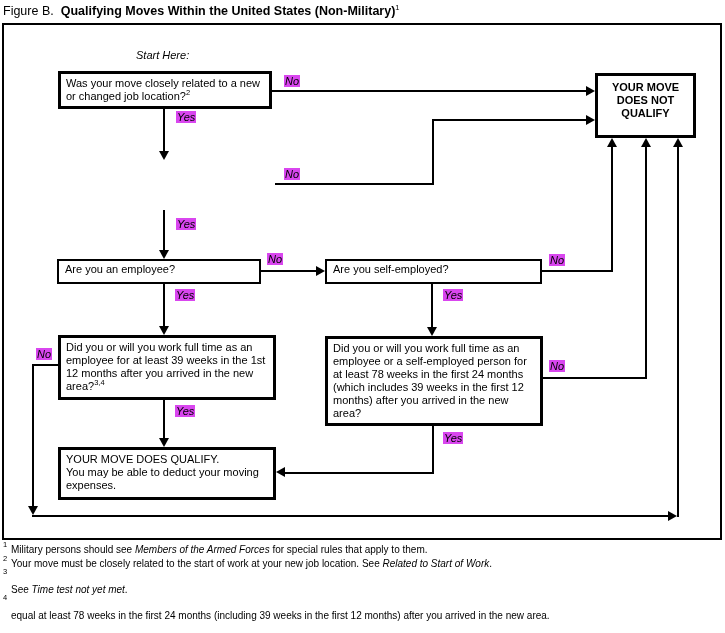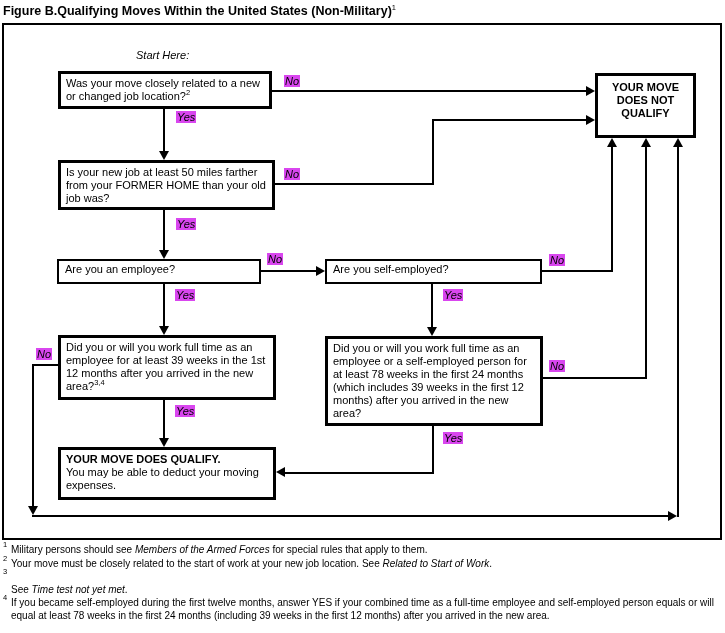--- a/index.html
+++ b/index.html
@@ -1,28 +1,28 @@
 <!DOCTYPE html>
 <html><head>
 <meta charset="utf-8">
 <style>
   html,body{margin:0;padding:0;background:#fff;}
   #page{position:relative;width:725px;height:633px;background:#fff;
         font-family:"Liberation Sans",sans-serif;color:#000;overflow:hidden;}
   #fig-title{position:absolute;left:3px;top:4px;font-size:12.5px;}
-  #fig-title .fig-label{font-weight:bold;}
+  #fig-title .fig-label{font-weight:normal;margin-right:7px;}
   #fig-title b{font-weight:bold;}
   sup{font-size:7.5px;line-height:0;vertical-align:super;}
   #chart-frame{position:absolute;left:2px;top:23px;width:720px;height:517px;
                border:2px solid #000;box-sizing:border-box;background:#fff;}
   .start-here{position:absolute;left:136px;top:49px;font-size:11px;font-weight:normal;font-style:italic;}
   .qbox{position:absolute;border:3px solid #000;box-sizing:border-box;background:#fff;
         font-size:11px;line-height:13px;padding:3px 5px;}
   .qbox.thin{border-width:2px;padding:2px 6px;}
-  .qbox .bold-head{font-weight:bold;}
+  .qbox .bold-head{font-weight:normal;}
   .notq{font-weight:bold;text-align:center;padding-top:5px;}
   .lbl{position:absolute;font-size:11px;font-style:italic;background:#d946ef;padding:0 1px;}
   .hline{position:absolute;height:2px;background:#000;}
   .vline{position:absolute;width:2px;background:#000;}
   .ah{position:absolute;width:0;height:0;}
   .ah-right{border-top:5px solid transparent;border-bottom:5px solid transparent;border-left:9px solid #000;}
   .ah-left{border-top:5px solid transparent;border-bottom:5px solid transparent;border-right:9px solid #000;}
   .ah-down{border-left:5px solid transparent;border-right:5px solid transparent;border-top:9px solid #000;}
   .ah-up{border-left:5px solid transparent;border-right:5px solid transparent;border-bottom:9px solid #000;}
   #footnotes{position:absolute;left:2px;top:544px;width:721px;font-size:10px;line-height:12.5px;}
@@ -35,21 +35,20 @@
 <div id="page">
 
   <div id="fig-title"><span class="fig-label">Figure B.</span><b>Qualifying Moves Within the United States (Non-Military)</b><sup>1</sup></div>
 
   <div id="chart-frame"></div>
 
   <div class="start-here">Start Here:</div>
 
   <div class="qbox" style="left:58px;top:71px;width:214px;height:38px;"><span>Was your move closely related to a new or changed job location?</span><sup>2</sup></div>
 
-  <div class="qbox" style="left:58px;top:160px;width:217px;height:50px;"><span>Is your new job at least 50 miles farther from your FORMER HOME than your old job was?</span></div>
 
   <div class="qbox thin" style="left:57px;top:259px;width:204px;height:25px;"><span>Are you an employee?</span></div>
 
   <div class="qbox thin" style="left:325px;top:259px;width:217px;height:25px;"><span>Are you self-employed?</span></div>
 
   <div class="qbox" style="left:58px;top:335px;width:218px;height:65px;"><span>Did you or will you work full time as an employee for at least 39 weeks in the 1st 12 months after you arrived in the new area?</span><sup>3,4</sup></div>
 
   <div class="qbox" style="left:325px;top:336px;width:218px;height:90px;"><span>Did you or will you work full time as an employee or a self-employed person for at least 78 weeks in the first 24 months (which includes 39 weeks in the first 12 months) after you arrived in the new area?</span></div>
 
   <div class="qbox" style="left:58px;top:447px;width:218px;height:53px;"><span class="bold-head">YOUR MOVE DOES QUALIFY.</span><br><span>You may be able to deduct your moving expenses.</span></div>
@@ -112,16 +111,16 @@
 
   <div class="hline" style="left:32px;top:515px;width:637px;"></div>
   <div class="ah ah-right" style="left:668px;top:511px;"></div>
   <div class="vline" style="left:677px;top:146px;height:371px;"></div>
   <div class="ah ah-up" style="left:673px;top:138px;"></div>
 
   <div id="footnotes">
     <p class="footnote"><sup>1</sup><span class="fn-text"><span>Military persons should see </span><i>Members of the Armed Forces</i><span> for special rules that apply to them.</span></span></p>
     <p class="footnote"><sup>2</sup><span class="fn-text"><span>Your move must be closely related to the start of work at your new job location. See </span><i>Related to Start of Work</i><span>.</span></span></p>
     <p class="footnote"><sup>3</sup><span class="fn-text"><br><span>See </span><i>Time test not yet met</i><span>.</span></span></p>
-    <p class="footnote"><sup>4</sup><span class="fn-text"><span>If you became self-employed during the first twelve months, answer YES if your combined time as a full-time employee and self-employed person equals or will</span><br><span>equal at least 78 weeks in the first 24 months (including 39 weeks in the first 12 months) after you arrived in the new area.</span></span></p>
+    <p class="footnote"><sup>4</sup><span class="fn-text"><br><span>equal at least 78 weeks in the first 24 months (including 39 weeks in the first 12 months) after you arrived in the new area.</span></span></p>
   </div>
 
 </div>
 
 </body></html>

